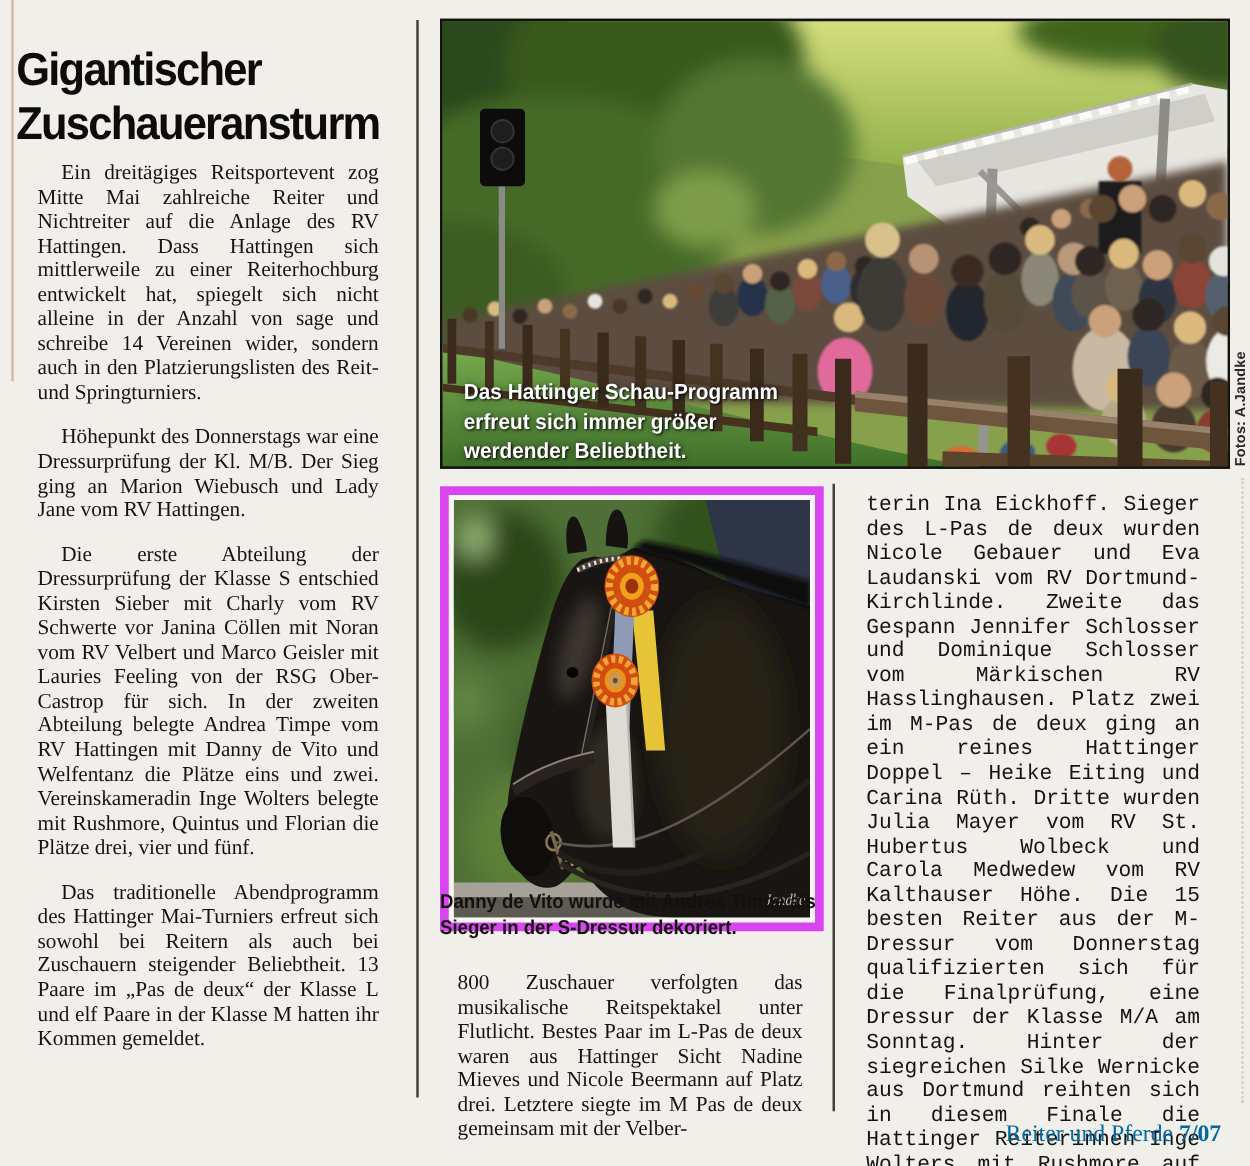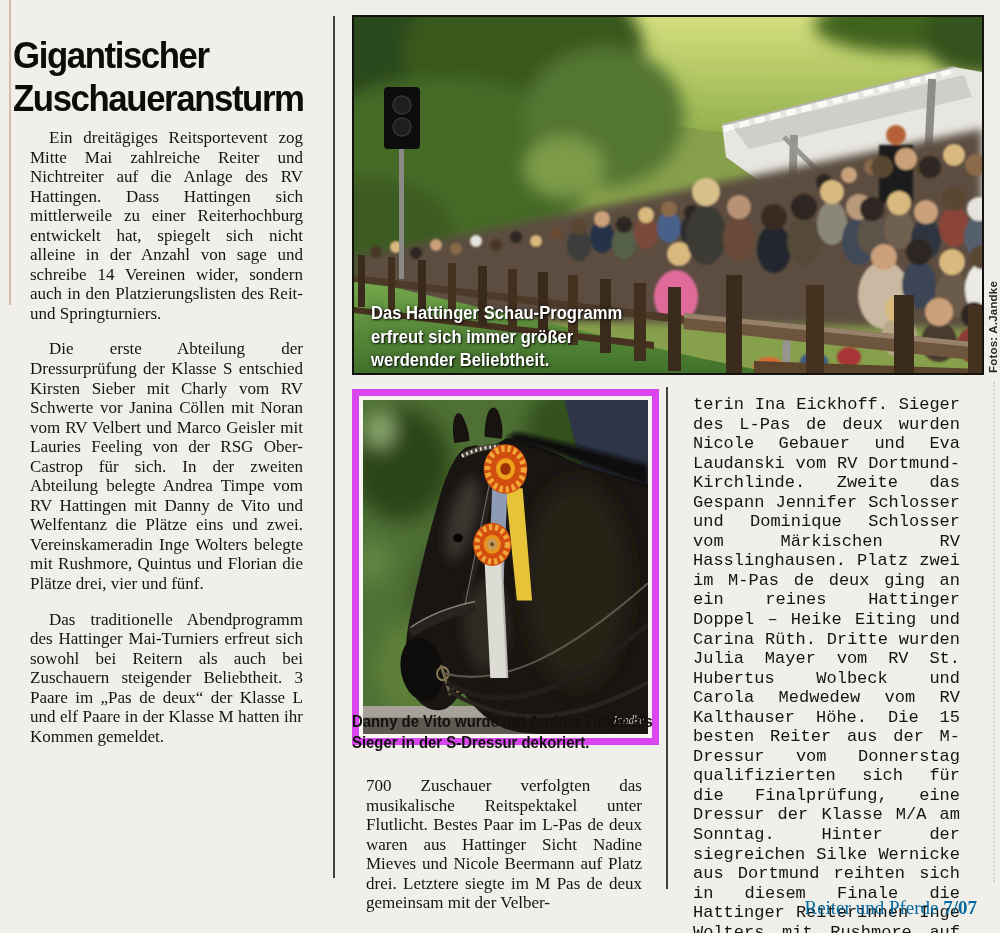--- a/index.html
+++ b/index.html
@@ -48,22 +48,23 @@
 <body>
 
 <div class="page">
 
   <div class="scanline"></div>
 
   <h1 class="headline">Gigantischer Zuschaueransturm</h1>
 
   <div id="leftcol" class="colbody">
     <p>Ein dreitägiges Reitsportevent zog Mitte Mai zahlreiche Reiter und Nichtreiter auf die Anlage des RV Hattingen. Dass Hattingen sich mittlerweile zu einer Reiterhochburg entwickelt hat, spiegelt sich nicht alleine in der Anzahl von sage und schreibe 14 Vereinen wider, sondern auch in den Platzierungslisten des Reit- und Springturniers.</p>
+    <p>Höhepunkt des Donnerstags war eine Dressurprüfung der Kl. M/B. Der Sieg ging an Marion Wiebusch und Lady Jane vom RV Hattingen.</p>
     <p>Die erste Abteilung der Dressurprüfung der Klasse S entschied Kirsten Sieber mit Charly vom RV Schwerte vor Janina Cöllen mit Noran vom RV Velbert und Marco Geisler mit Lauries Feeling von der RSG Ober-Castrop für sich. In der zweiten Abteilung belegte Andrea Timpe vom RV Hattingen mit Danny de Vito und Welfentanz die Plätze eins und zwei. Vereinskameradin Inge Wolters belegte mit Rushmore, Quintus und Florian die Plätze drei, vier und fünf.</p>
-    <p>Das traditionelle Abendprogramm des Hattinger Mai-Turniers erfreut sich sowohl bei Reitern als auch bei Zuschauern steigender Beliebtheit. 3 Paare im „Pas de deux“ der Klasse L und elf Paare in der Klasse M hatten ihr Kommen gemeldet.</p>
+    <p>Das traditionelle Abendprogramm des Hattinger Mai-Turniers erfreut sich sowohl bei Reitern als auch bei Zuschauern steigender Beliebtheit. 13 Paare im „Pas de deux“ der Klasse L und elf Paare in der Klasse M hatten ihr Kommen gemeldet.</p>
   </div>
 
   <div id="rule1" class="vrule"></div>
   <div id="rule2" class="vrule"></div>
   <div class="edge-dots"></div>
 
   <div id="photo1">
     <svg viewBox="0 0 628 356" preserveAspectRatio="none">
       <defs>
         <linearGradient id="hillG" x1="0" y1="0" x2="0" y2="1">
@@ -326,21 +327,21 @@
         <circle cx="136" cy="134" r="2" fill="#6a4a28"></circle>
       </g>
 
       <text x="296" y="301" text-anchor="end" font-family="Liberation Serif, serif" font-style="italic" font-size="12" fill="#d8d2be" opacity=".9">Jandke</text>
     </svg>
   </div>
 
   <div class="caption2">Danny de Vito wurde mit Andrea Timpe als Sieger in der S-Dressur dekoriert.</div>
 
   <div id="midcol" class="colbody">
-    <p class="noindent">700 Zuschauer verfolgten das musikalische Reitspektakel unter Flutlicht. Bestes Paar im L-Pas de deux waren aus Hattinger Sicht Nadine Mieves und Nicole Beermann auf Platz drei. Letztere siegte im M Pas de deux gemeinsam mit der Velber-</p>
+    <p class="noindent">800 Zuschauer verfolgten das musikalische Reitspektakel unter Flutlicht. Bestes Paar im L-Pas de deux waren aus Hattinger Sicht Nadine Mieves und Nicole Beermann auf Platz drei. Letztere siegte im M Pas de deux gemeinsam mit der Velber-</p>
   </div>
 
   <div id="rightcol" class="colbody">
     <p class="noindent"><span>terin Ina Eickhoff. Sieger des L-Pas de deux wurden Nicole Gebauer und Eva Laudanski vom RV Dortmund-Kirchlinde. Zweite das Gespann Jennifer Schlosser und Dominique Schlosser vom Märkischen RV Hasslinghausen. Platz zwei im M-Pas de deux ging an ein reines Hattinger Doppel – Heike Eiting und Carina Rüth. Dritte wurden Julia Mayer vom RV St. Hubertus Wolbeck und Carola Medwedew vom RV Kalthauser Höhe. Die 15 besten Reiter aus der M-Dressur vom Donnerstag qualifizierten sich für die Finalprüfung, eine Dressur der Klasse M/A am Sonntag. Hinter der siegreichen Silke Wernicke aus Dortmund reihten sich in diesem Finale die Hattinger Reiterinnen Inge Wolters mit Rushmore auf Platz zwei und Andrea Timpe mit ihrem Nachwuchspferd Dixieland auf Platzt drei ein. Nach einem gelungenen Verlauf eines anstrengenden und erfolgreichen Dreitageturniers schaut das Hattinger Turnierteam bereits voraus, denn Anfang Juli steht das alljährliche Dressurturnier auf dem Terminplan.</span>
       <span class="author">Antje Jandke</span></p>
   </div>
 
   <div class="footer"><span>Reiter und Pferde</span>
     <span class="issue">7/07</span></div>
 

